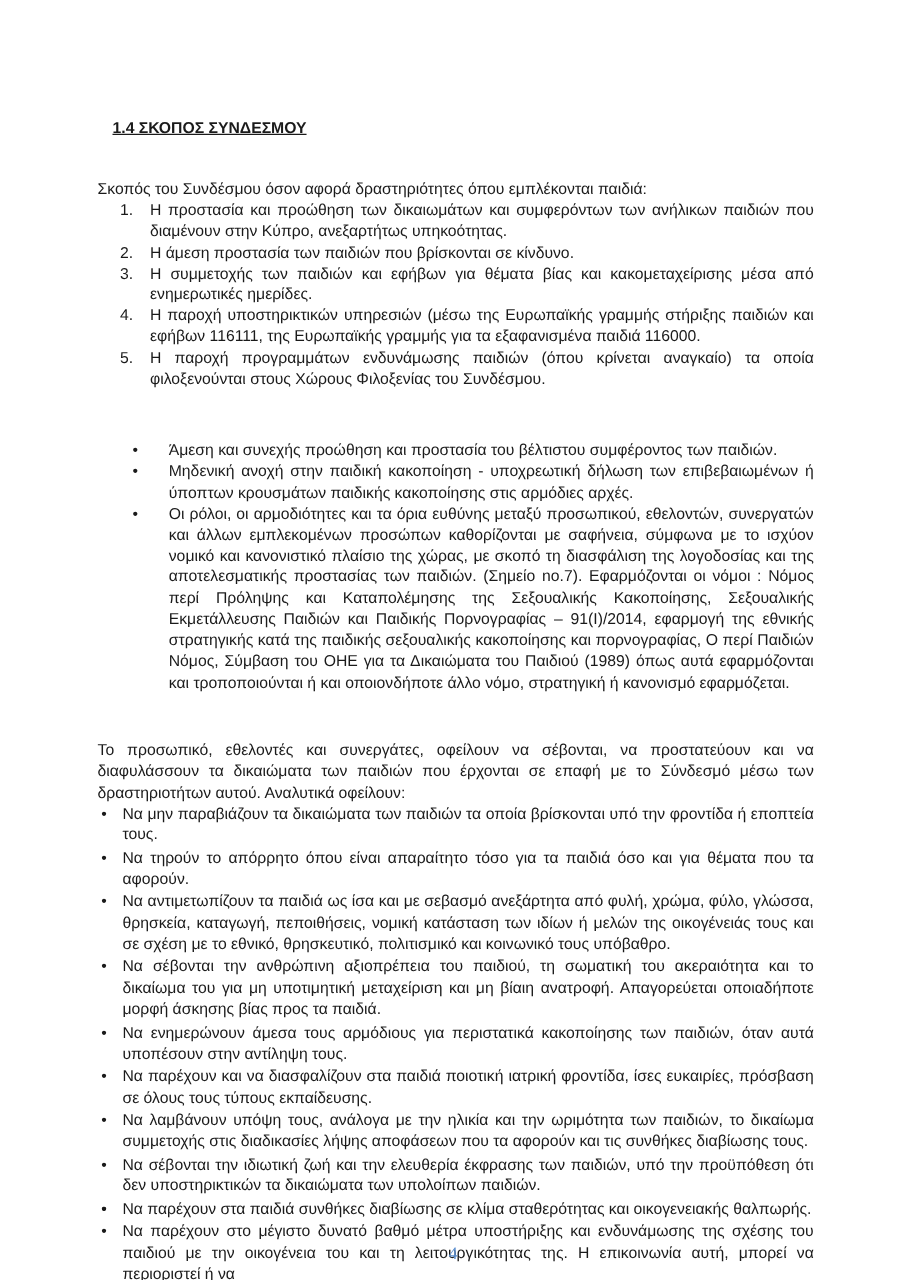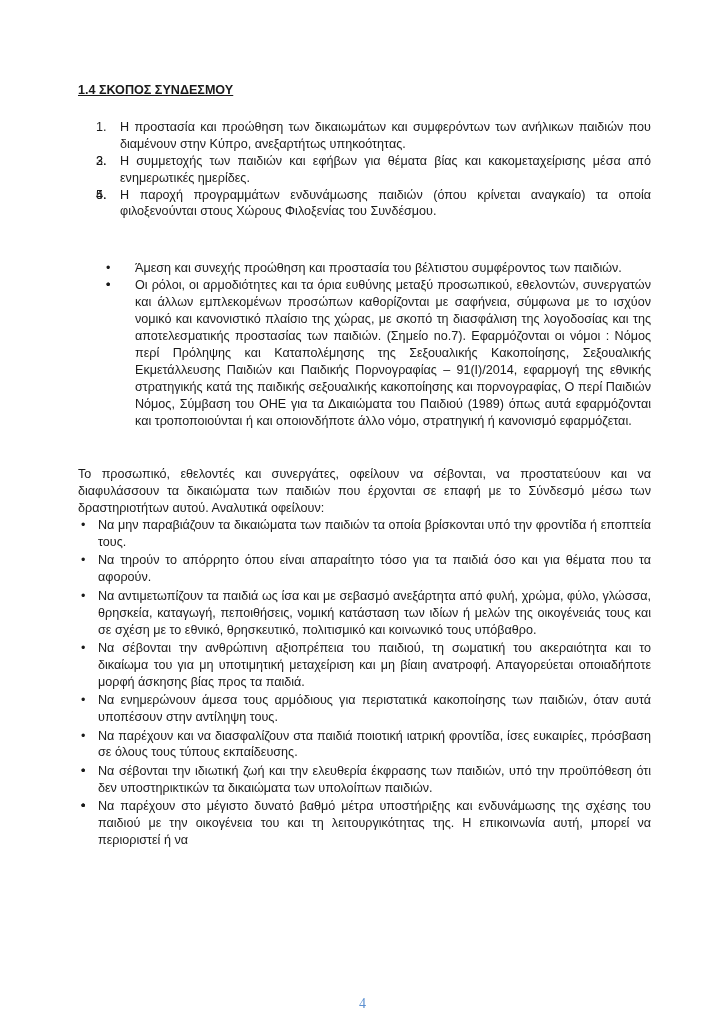--- a/index.html
+++ b/index.html
@@ -1,19 +1,19 @@
 <!DOCTYPE html>
 <html><head>
 <meta charset="utf-8">
 <style>
   html, body { margin: 0; padding: 0; background: #ffffff; }
   body { width: 725px; height: 1024px; position: relative; overflow: hidden;
          font-family: "Liberation Sans", "DejaVu Sans", sans-serif; color: #1a1a1a; }
   .page { position: absolute; left: 78px; top: 82px; width: 573px; font-size: 12.6px; line-height: 16.9px; }
-  .h { font-weight: bold; text-decoration: underline; font-size: 12.6px; margin: 0; }
+  .h { font-weight: bold; text-decoration: underline; font-size: 12.6px; margin: 12px; }
   p { margin: 0; text-align: justify; }
   .gap-lg { height: 20px; }
   .gap-md { height: 17px; }
   ol.num { list-style: none; margin: 0; padding: 0; }
   ol.num li { position: relative; padding-left: 42px; text-align: justify; }
   ol.num li .n { position: absolute; left: 18px; top: 0; }
   ul.b1 { list-style: none; margin: 0; padding: 0; }
   ul.b1 li { position: relative; padding-left: 57px; text-align: justify; }
   ul.b1 li .dot { position: absolute; left: 28px; top: 0; }
   ul.b2 { list-style: none; margin: 0; padding: 0; }
@@ -23,54 +23,55 @@
              font-family: "Liberation Serif", "DejaVu Serif", serif; font-size: 14px; color: #5b8fd0; }
 </style>
 </head>
 <body>
 
 <div class="page">
 
   <div>
     <p class="h">1.4 ΣΚΟΠΟΣ ΣΥΝΔΕΣΜΟΥ</p>
     <div class="gap-lg"></div>
+    <p>Σκοπός του Συνδέσμου όσον αφορά δραστηριότητες όπου εμπλέκονται παιδιά:</p>
     <ol class="num">
       <li><span class="n">1.</span><span>Η προστασία και προώθηση των δικαιωμάτων και συμφερόντων των ανήλικων παιδιών που διαμένουν στην Κύπρο, ανεξαρτήτως υπηκοότητας.</span></li>
-      <li><span class="n">2.</span></li>
+      <li><span class="n">2.</span><span>Η άμεση προστασία των παιδιών που βρίσκονται σε κίνδυνο.</span></li>
       <li><span class="n">3.</span><span>Η συμμετοχής των παιδιών και εφήβων για θέματα βίας και κακομεταχείρισης μέσα από ενημερωτικές ημερίδες.</span></li>
-      <li><span class="n">4.</span></li>
+      <li><span class="n">4.</span><span>Η παροχή υποστηρικτικών υπηρεσιών (μέσω της Ευρωπαϊκής γραμμής στήριξης παιδιών και εφήβων 116111, της Ευρωπαϊκής γραμμής για τα εξαφανισμένα παιδιά 116000.</span></li>
       <li><span class="n">5.</span><span>Η παροχή προγραμμάτων ενδυνάμωσης παιδιών (όπου κρίνεται αναγκαίο) τα οποία φιλοξενούνται στους Χώρους Φιλοξενίας του Συνδέσμου.</span></li>
     </ol>
   </div>
 
   <div class="gap-lg"></div>
 
   <div>
     <div class="gap-lg"></div>
     <ul class="b1">
       <li><span class="dot">•</span><span>Άμεση και συνεχής προώθηση και προστασία του βέλτιστου συμφέροντος των παιδιών.</span></li>
-      <li><span class="dot">•</span></li>
+      <li><span class="dot">•</span><span>Μηδενική ανοχή στην παιδική κακοποίηση - υποχρεωτική δήλωση των επιβεβαιωμένων ή ύποπτων κρουσμάτων παιδικής κακοποίησης στις αρμόδιες αρχές.</span></li>
       <li><span class="dot">•</span><span>Οι ρόλοι, οι αρμοδιότητες και τα όρια ευθύνης μεταξύ προσωπικού, εθελοντών, συνεργατών και άλλων εμπλεκομένων προσώπων καθορίζονται με σαφήνεια, σύμφωνα με το ισχύον νομικό και κανονιστικό πλαίσιο της χώρας, με σκοπό τη διασφάλιση της λογοδοσίας και της αποτελεσματικής προστασίας των παιδιών. (Σημείο no.7). Εφαρμόζονται οι νόμοι :  Νόμος περί Πρόληψης και Καταπολέμησης της Σεξουαλικής Κακοποίησης, Σεξουαλικής Εκμετάλλευσης Παιδιών και Παιδικής Πορνογραφίας – 91(I)/2014, εφαρμογή της εθνικής στρατηγικής κατά της παιδικής σεξουαλικής κακοποίησης και πορνογραφίας, Ο περί Παιδιών Νόμος, Σύμβαση του ΟΗΕ για τα Δικαιώματα του Παιδιού (1989) όπως αυτά εφαρμόζονται και τροποποιούνται ή και οποιονδήποτε άλλο νόμο, στρατηγική ή κανονισμό εφαρμόζεται.</span></li>
     </ul>
   </div>
 
   <div class="gap-lg"></div>
   <div class="gap-md"></div>
 
   <div>
     <p>Το προσωπικό, εθελοντές και συνεργάτες, οφείλουν να σέβονται, να προστατεύουν και να  διαφυλάσσουν τα δικαιώματα των παιδιών που έρχονται σε επαφή με το Σύνδεσμό μέσω των δραστηριοτήτων αυτού. Αναλυτικά οφείλουν:</p>
     <ul class="b2">
       <li><span class="dot">•</span><span>Να μην παραβιάζουν τα δικαιώματα των παιδιών τα οποία βρίσκονται υπό την φροντίδα ή εποπτεία τους.</span></li>
       <li><span class="dot">•</span><span>Να τηρούν το απόρρητο όπου είναι απαραίτητο τόσο για τα παιδιά όσο και για θέματα που τα αφορούν.</span></li>
       <li><span class="dot">•</span><span>Να αντιμετωπίζουν τα παιδιά ως ίσα και με σεβασμό ανεξάρτητα από φυλή, χρώμα, φύλο, γλώσσα, θρησκεία, καταγωγή, πεποιθήσεις, νομική κατάσταση των ιδίων ή μελών της οικογένειάς τους και σε σχέση με το εθνικό, θρησκευτικό, πολιτισμικό και κοινωνικό τους υπόβαθρο.</span></li>
       <li><span class="dot">•</span><span>Να σέβονται την ανθρώπινη αξιοπρέπεια του παιδιού, τη σωματική του ακεραιότητα και το δικαίωμα του για μη υποτιμητική μεταχείριση και μη βίαιη ανατροφή. Απαγορεύεται οποιαδήποτε μορφή άσκησης βίας προς τα παιδιά.</span></li>
       <li><span class="dot">•</span><span>Να ενημερώνουν άμεσα τους αρμόδιους για περιστατικά κακοποίησης των παιδιών, όταν αυτά υποπέσουν στην αντίληψη τους.</span></li>
       <li><span class="dot">•</span><span>Να παρέχουν και να διασφαλίζουν στα παιδιά ποιοτική ιατρική φροντίδα, ίσες ευκαιρίες, πρόσβαση σε όλους τους τύπους εκπαίδευσης.</span></li>
-      <li><span class="dot">•</span></li>
+      <li><span class="dot">•</span><span>Να λαμβάνουν υπόψη τους, ανάλογα με την ηλικία και την ωριμότητα των παιδιών, το δικαίωμα συμμετοχής στις διαδικασίες λήψης αποφάσεων που τα αφορούν και τις συνθήκες διαβίωσης τους.</span></li>
       <li><span class="dot">•</span><span>Να σέβονται την ιδιωτική ζωή και την ελευθερία έκφρασης των παιδιών, υπό την προϋπόθεση ότι δεν υποστηρικτικών τα δικαιώματα των υπολοίπων παιδιών.</span></li>
       <li><span class="dot">•</span></li>
-      <li><span class="dot">•</span></li>
+      <li><span class="dot">•</span><span>Να παρέχουν στα παιδιά συνθήκες διαβίωσης σε κλίμα σταθερότητας και οικογενειακής θαλπωρής.</span></li>
       <li><span class="dot">•</span><span>Να παρέχουν στο μέγιστο δυνατό βαθμό μέτρα υποστήριξης και ενδυνάμωσης της σχέσης του παιδιού με την οικογένεια του και τη λειτουργικότητας της. Η επικοινωνία αυτή, μπορεί να περιοριστεί ή να</span></li>
     </ul>
   </div>
 </div>
 
 <div class="pagenum">4</div>
 
 </body></html>

